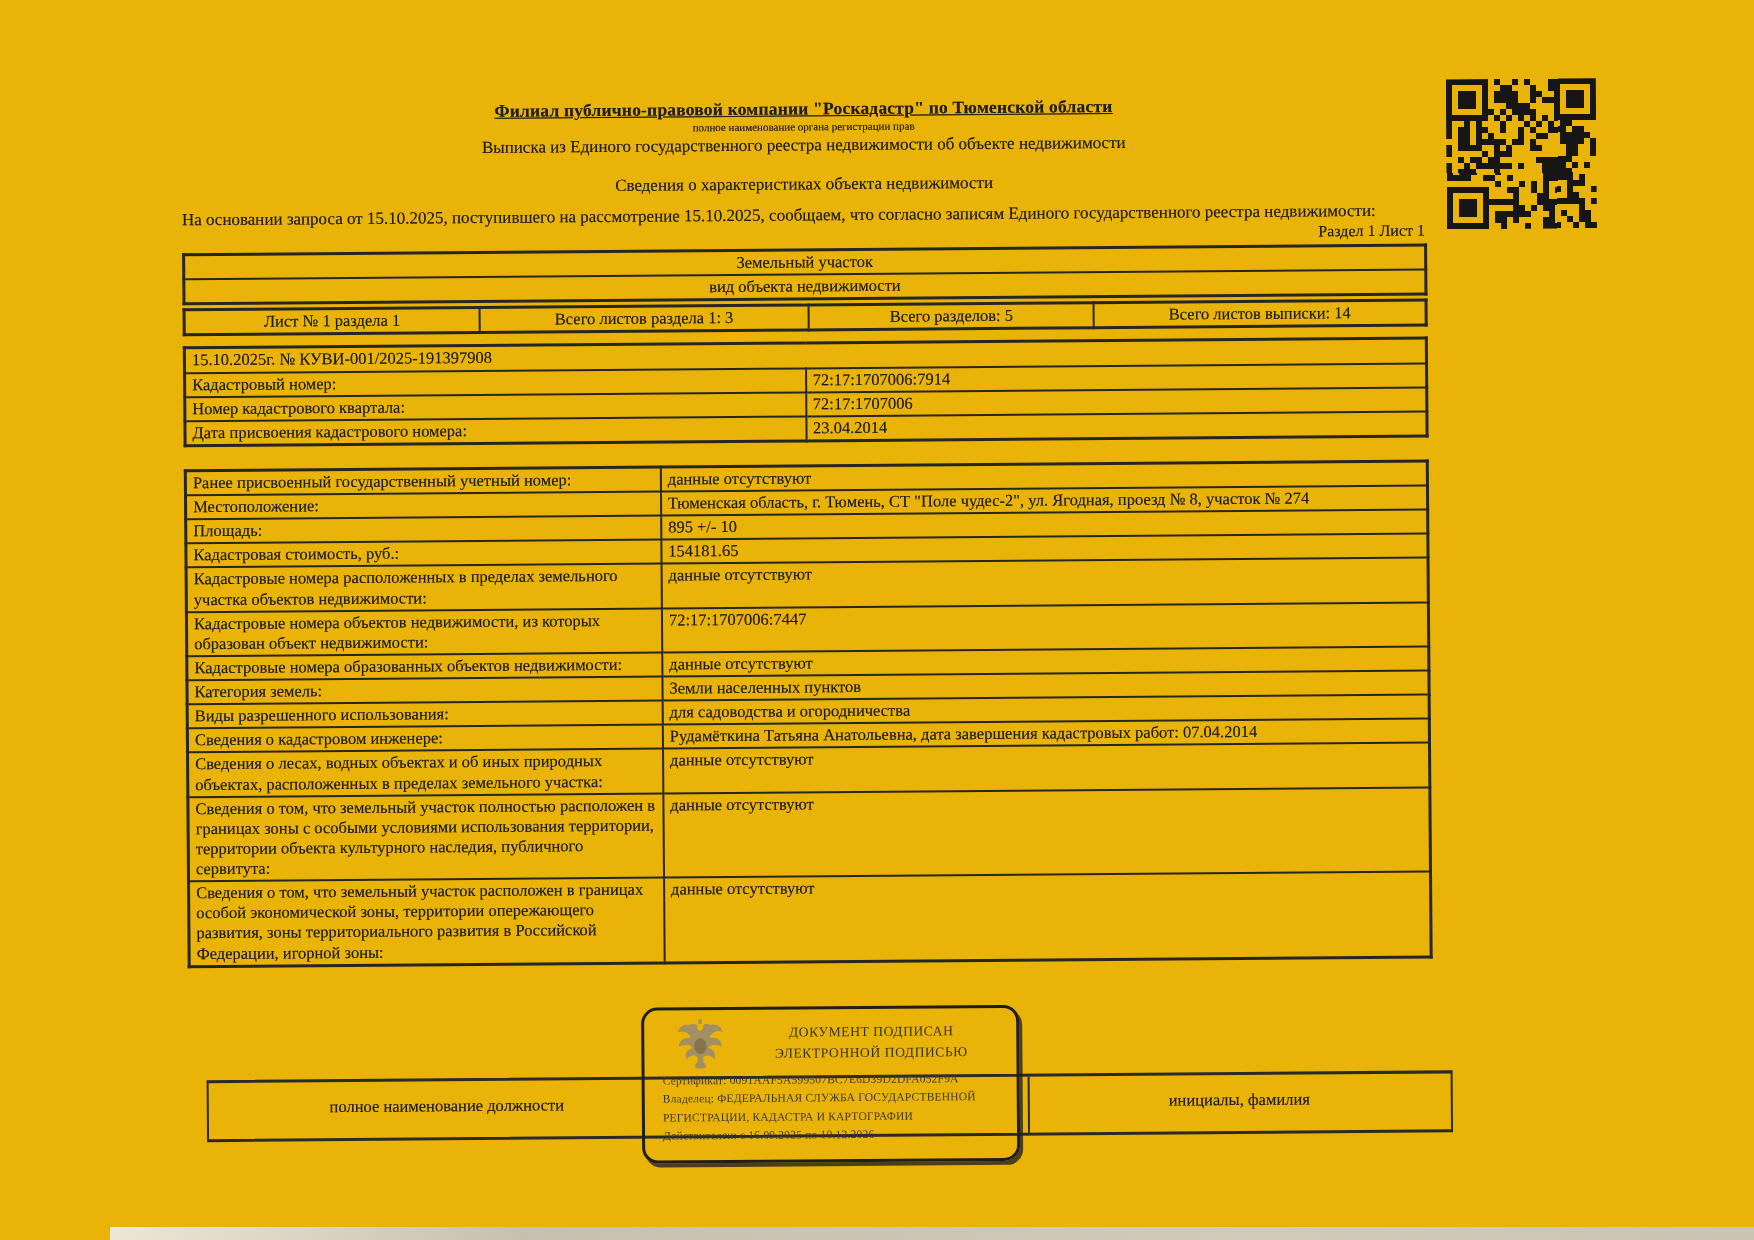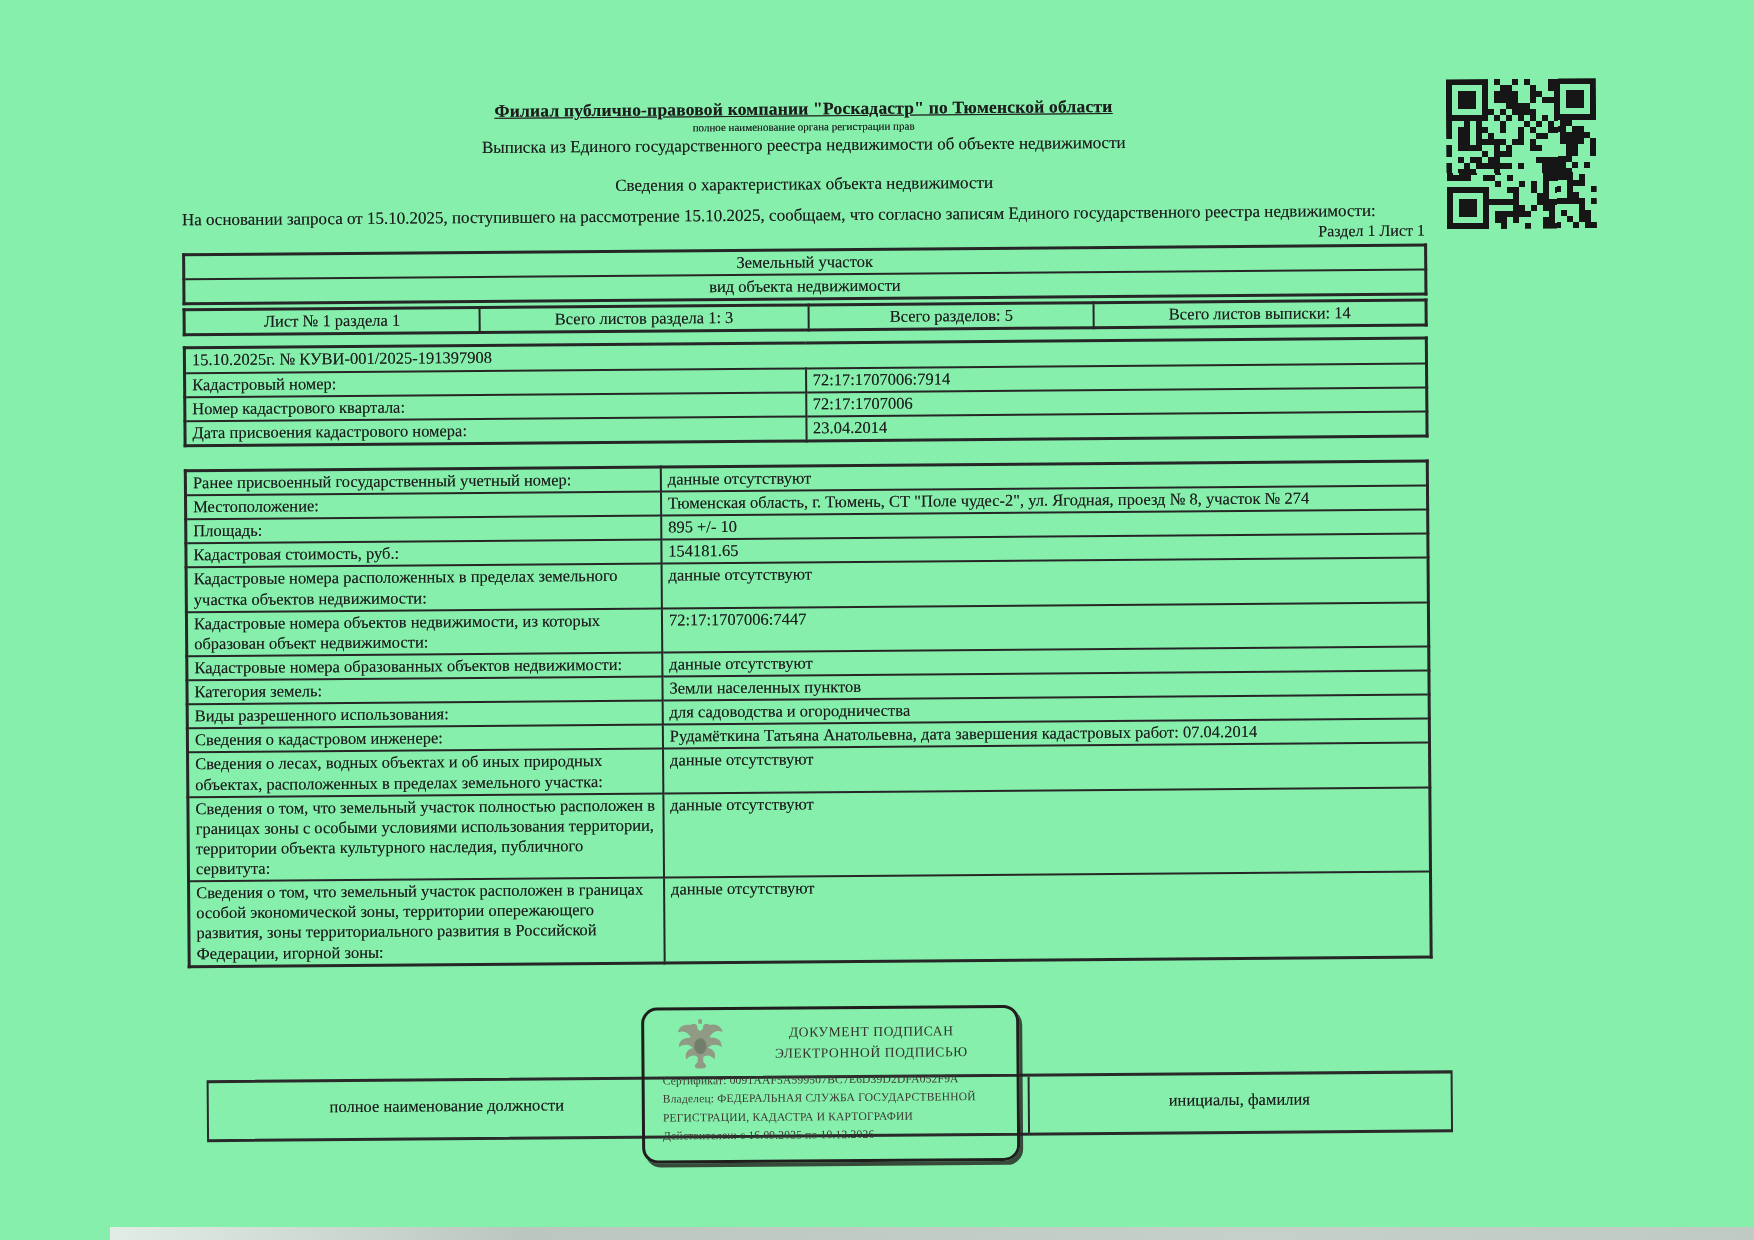--- a/index.html
+++ b/index.html
@@ -4,21 +4,21 @@
 <style>
   html,body{margin:0;padding:0;}
   body{
     width:1754px;height:1240px;
     background:#ffffff;
     font-family:"Liberation Serif", serif;
     color:#1d1d1d;
     overflow:hidden;
   }
   .sheet{
-    position:relative;width:1754px;height:1240px;background:#86efac;overflow:hidden;
+    position:relative;width:1754px;height:1240px;background:#eab308;overflow:hidden;
   }
   .skew{
     position:absolute;left:0;top:0;width:1754px;height:1240px;
     transform:rotate(-0.45deg);
     transform-origin:860px 620px;
   }
   .txt{ text-shadow:0 0 .5px rgba(20,20,20,.55); }
 
   
   .content{ position:absolute; left:185px; top:98px; width:1245px; }

